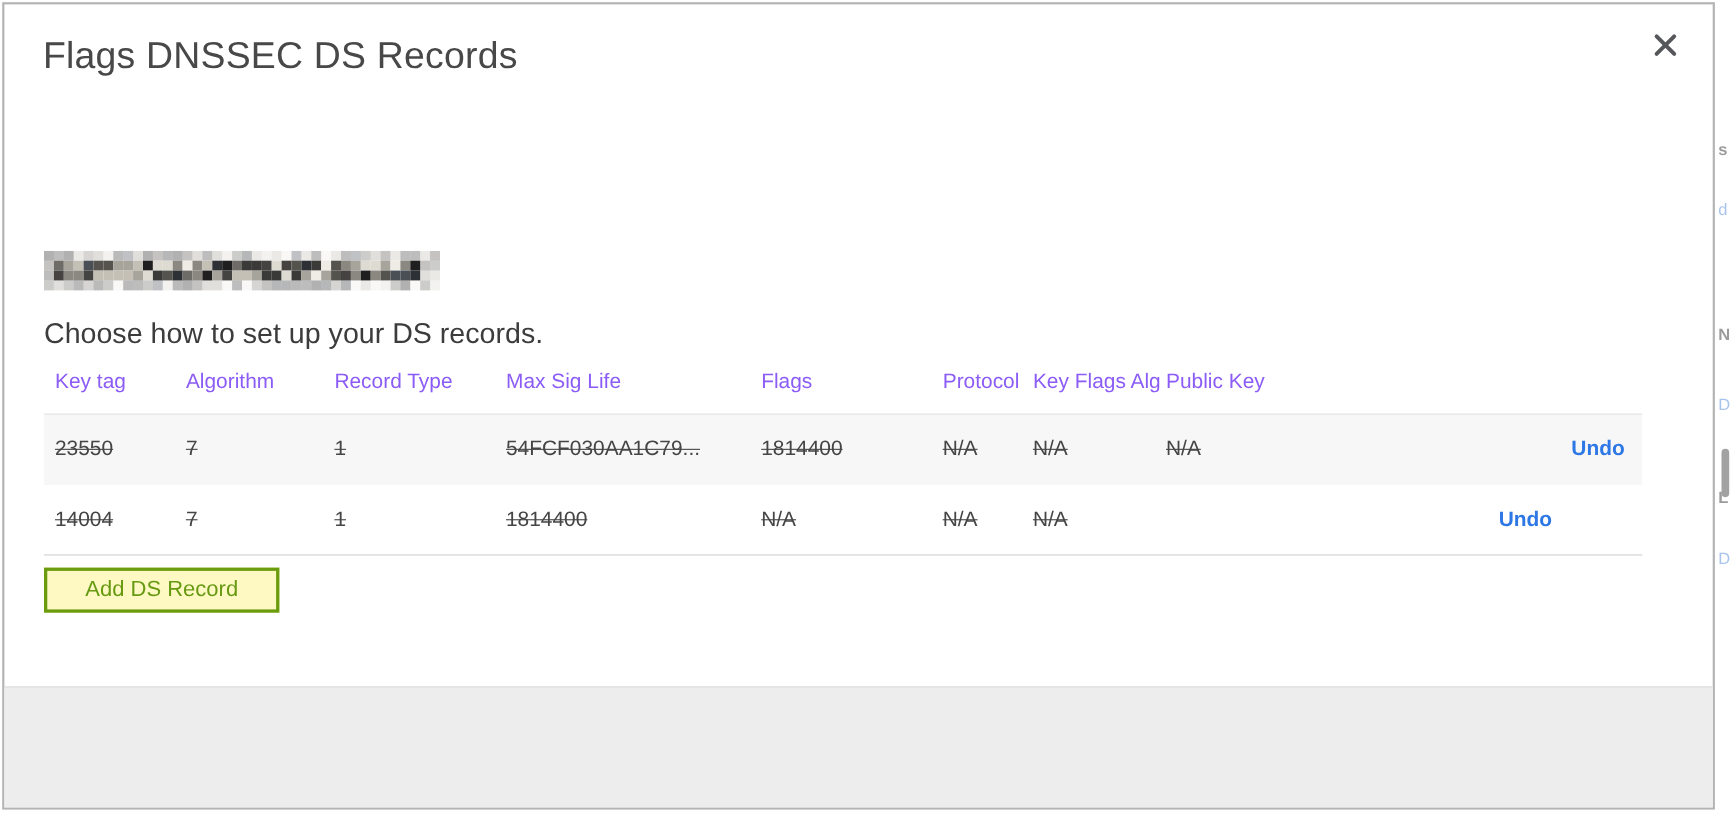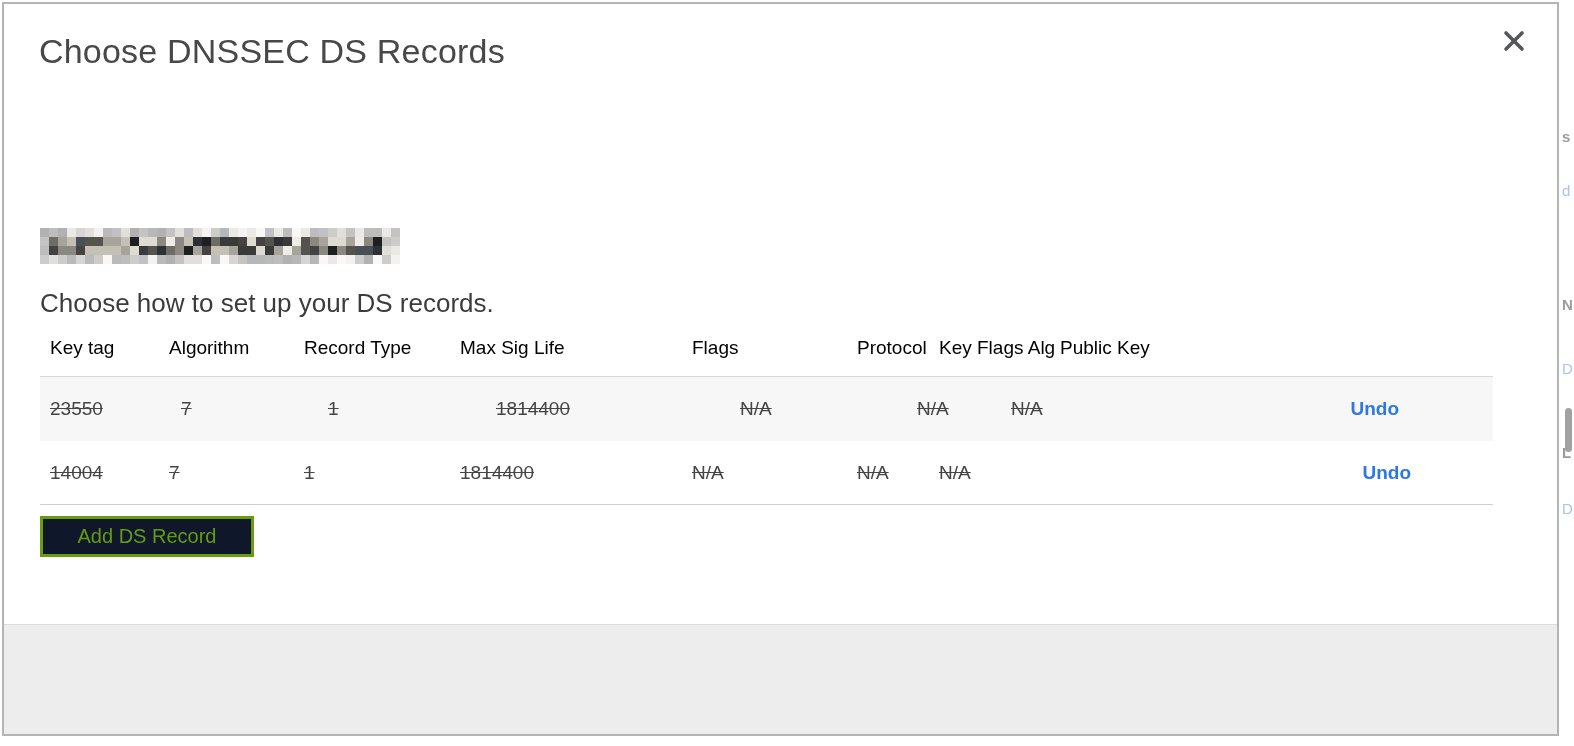--- a/index.html
+++ b/index.html
@@ -25,51 +25,51 @@
   .redacted-domain { position:absolute; left:36px; top:224px; width:360px; height:37px; }
   .redacted-domain svg { display:block; }
 
   .subtitle { position:absolute; left:36px; top:284px; font-size:26px; color:#3c3c3c; }
 
   .ds-table { position:absolute; left:36px; top:328px; width:1453px; font-size:19px; color:#3c3c3c; }
   .t-row { display:grid;
     grid-template-columns:119px 135px 156px 232px 165px 82px 121px 164px 1fr 66px;
     padding-left:10px; padding-right:16px; align-items:center; }
   .t-head { height:45px; align-items:start; padding-top:5px; border-bottom:1px solid #d9d9d9; }
-  .t-head .cell { font-weight:normal; color:#000000; }
+  .t-head .cell { font-weight:normal; color:#8b5cf6; }
   .t-body-row { height:64px; }
-  .t-body-row.odd { background:#f7f7f7;gap:12px; }
+  .t-body-row.odd { background:#f7f7f7; }
   .t-body-row.even { border-bottom:1px solid #cfcfcf; }
   .t-body-row .cell.struck { text-decoration:line-through; color:#454545; }
   .cell.action { text-align:right; }
   .undo-link { color:#2e78e6; text-decoration:none; cursor:pointer;font-weight:bold; }
 
   .add-ds-btn { position:absolute; left:36px; top:512px; width:214px; height:41px;
-    background:#0f172a; border:3px solid #6b9c0e; color:#679a12; font-size:20px;
+    background:#fef9c3; border:3px solid #6b9c0e; color:#679a12; font-size:20px;
     font-family:"Liberation Sans","DejaVu Sans",sans-serif; cursor:pointer; }
 
   .modal-footer { position:absolute; left:0; bottom:0; width:100%; height:110px;
     background:#ededed; border-top:1px solid #dcdcdc; }
 </style>
 </head>
 <body>
 
 <div class="bg-sliver">
   <span class="bg-frag" style="left:2px; top:128px;">s</span>
   <span class="bg-frag blue" style="left:2px; top:182px;">d</span>
   <span class="bg-frag" style="left:2px; top:296px;">N</span>
   <span class="bg-frag blue" style="left:2px; top:360px;">D</span>
   <span class="bg-frag" style="left:2px; top:444px;">L</span>
   <span class="bg-frag blue" style="left:2px; top:500px;">D</span>
 </div>
 <div class="bg-scroll-thumb"></div>
 
 <div class="modal">
 
-  <h1 class="modal-title">Choose DNSSEC DS Records</h1>
+  <h1 class="modal-title">Flags DNSSEC DS Records</h1>
 
   <div class="close-btn" title="Close">
     <svg width="26" height="26" viewBox="0 0 26 26">
       <line x1="5" y1="5" x2="21" y2="21" stroke="#55575a" stroke-width="3.6" stroke-linecap="round"></line>
       <line x1="21" y1="5" x2="5" y2="21" stroke="#55575a" stroke-width="3.6" stroke-linecap="round"></line>
     </svg>
   </div>
 
   <div class="redacted-domain">
     <svg id="pixelation" width="360" height="37" viewBox="0 0 360 37">
@@ -248,20 +248,21 @@
       <div class="cell">Protocol</div>
       <div class="cell">Key Flags Alg</div>
       <div class="cell">Public Key</div>
       <div class="cell"></div>
     </div>
 
     <div class="t-row t-body-row odd">
       <div class="cell struck">23550</div>
       <div class="cell struck">7</div>
       <div class="cell struck">1</div>
+      <div class="cell struck">54FCF030AA1C79...</div>
       <div class="cell struck">1814400</div>
       <div class="cell struck">N/A</div>
       <div class="cell struck">N/A</div>
       <div class="cell struck">N/A</div>
       <div class="cell struck"></div>
       <div class="cell action"><a class="undo-link">Undo</a></div>
     </div>
 
     <div class="t-row t-body-row even">
       <div class="cell struck">14004</div>

